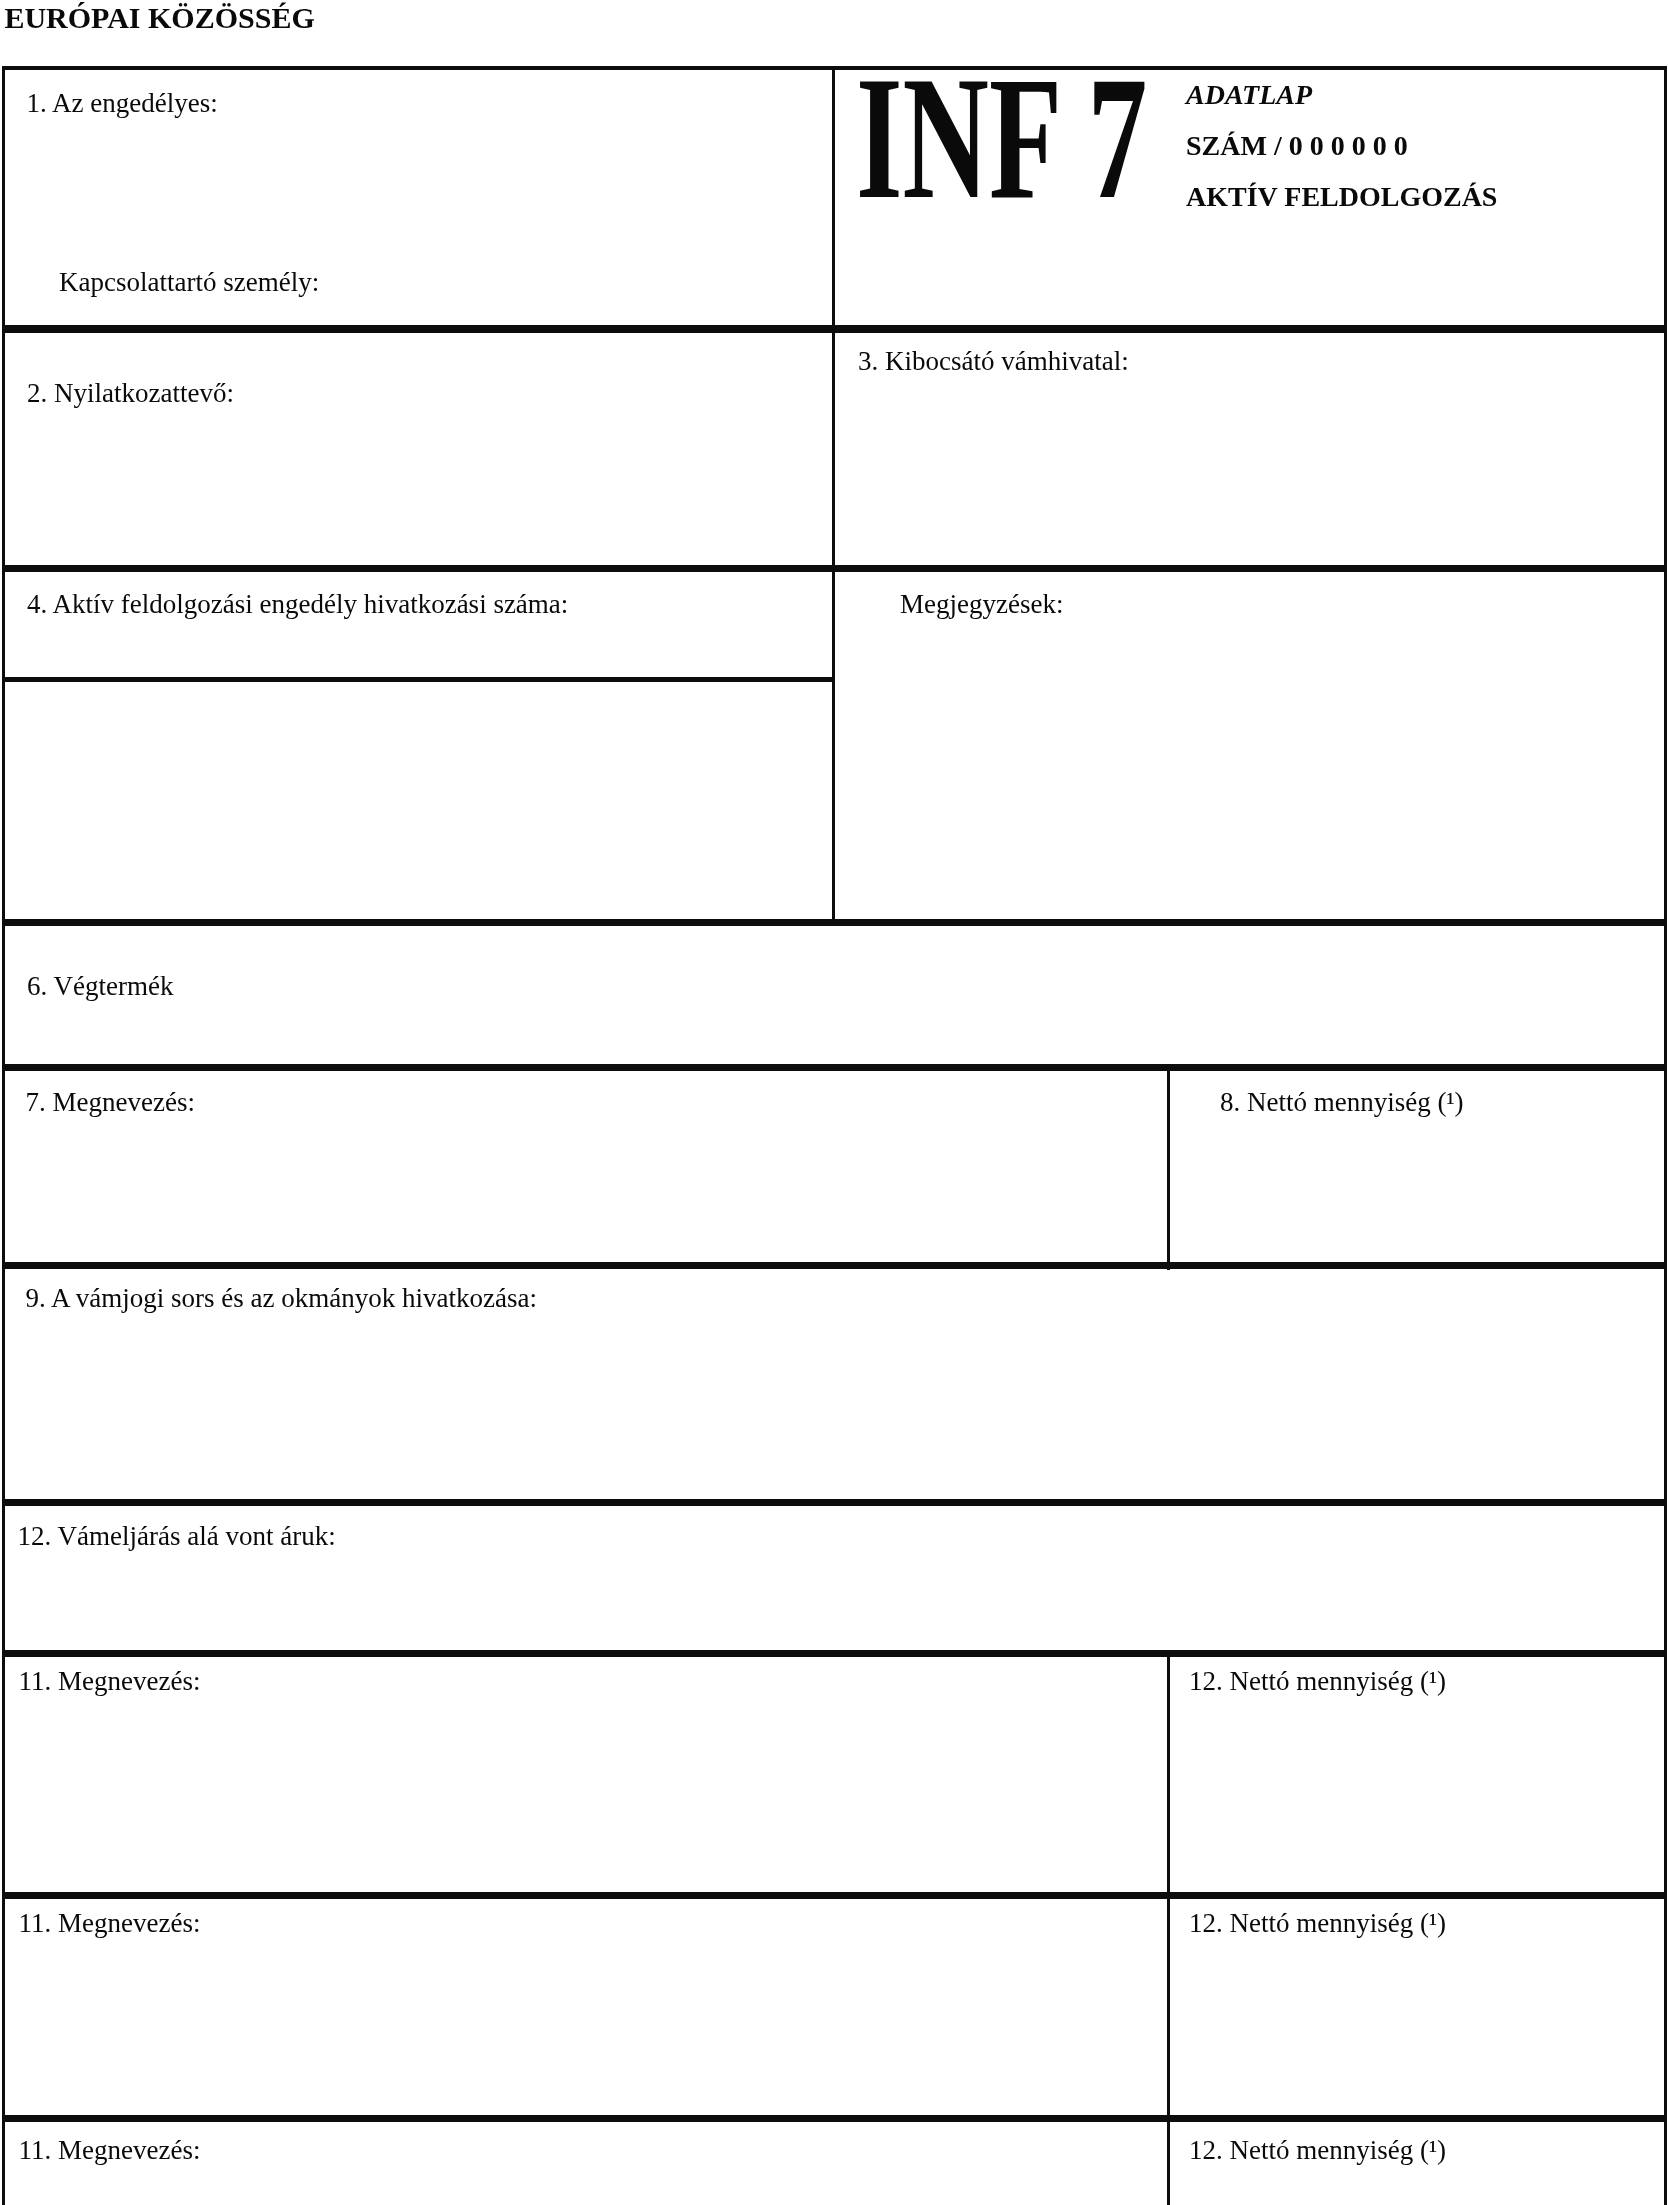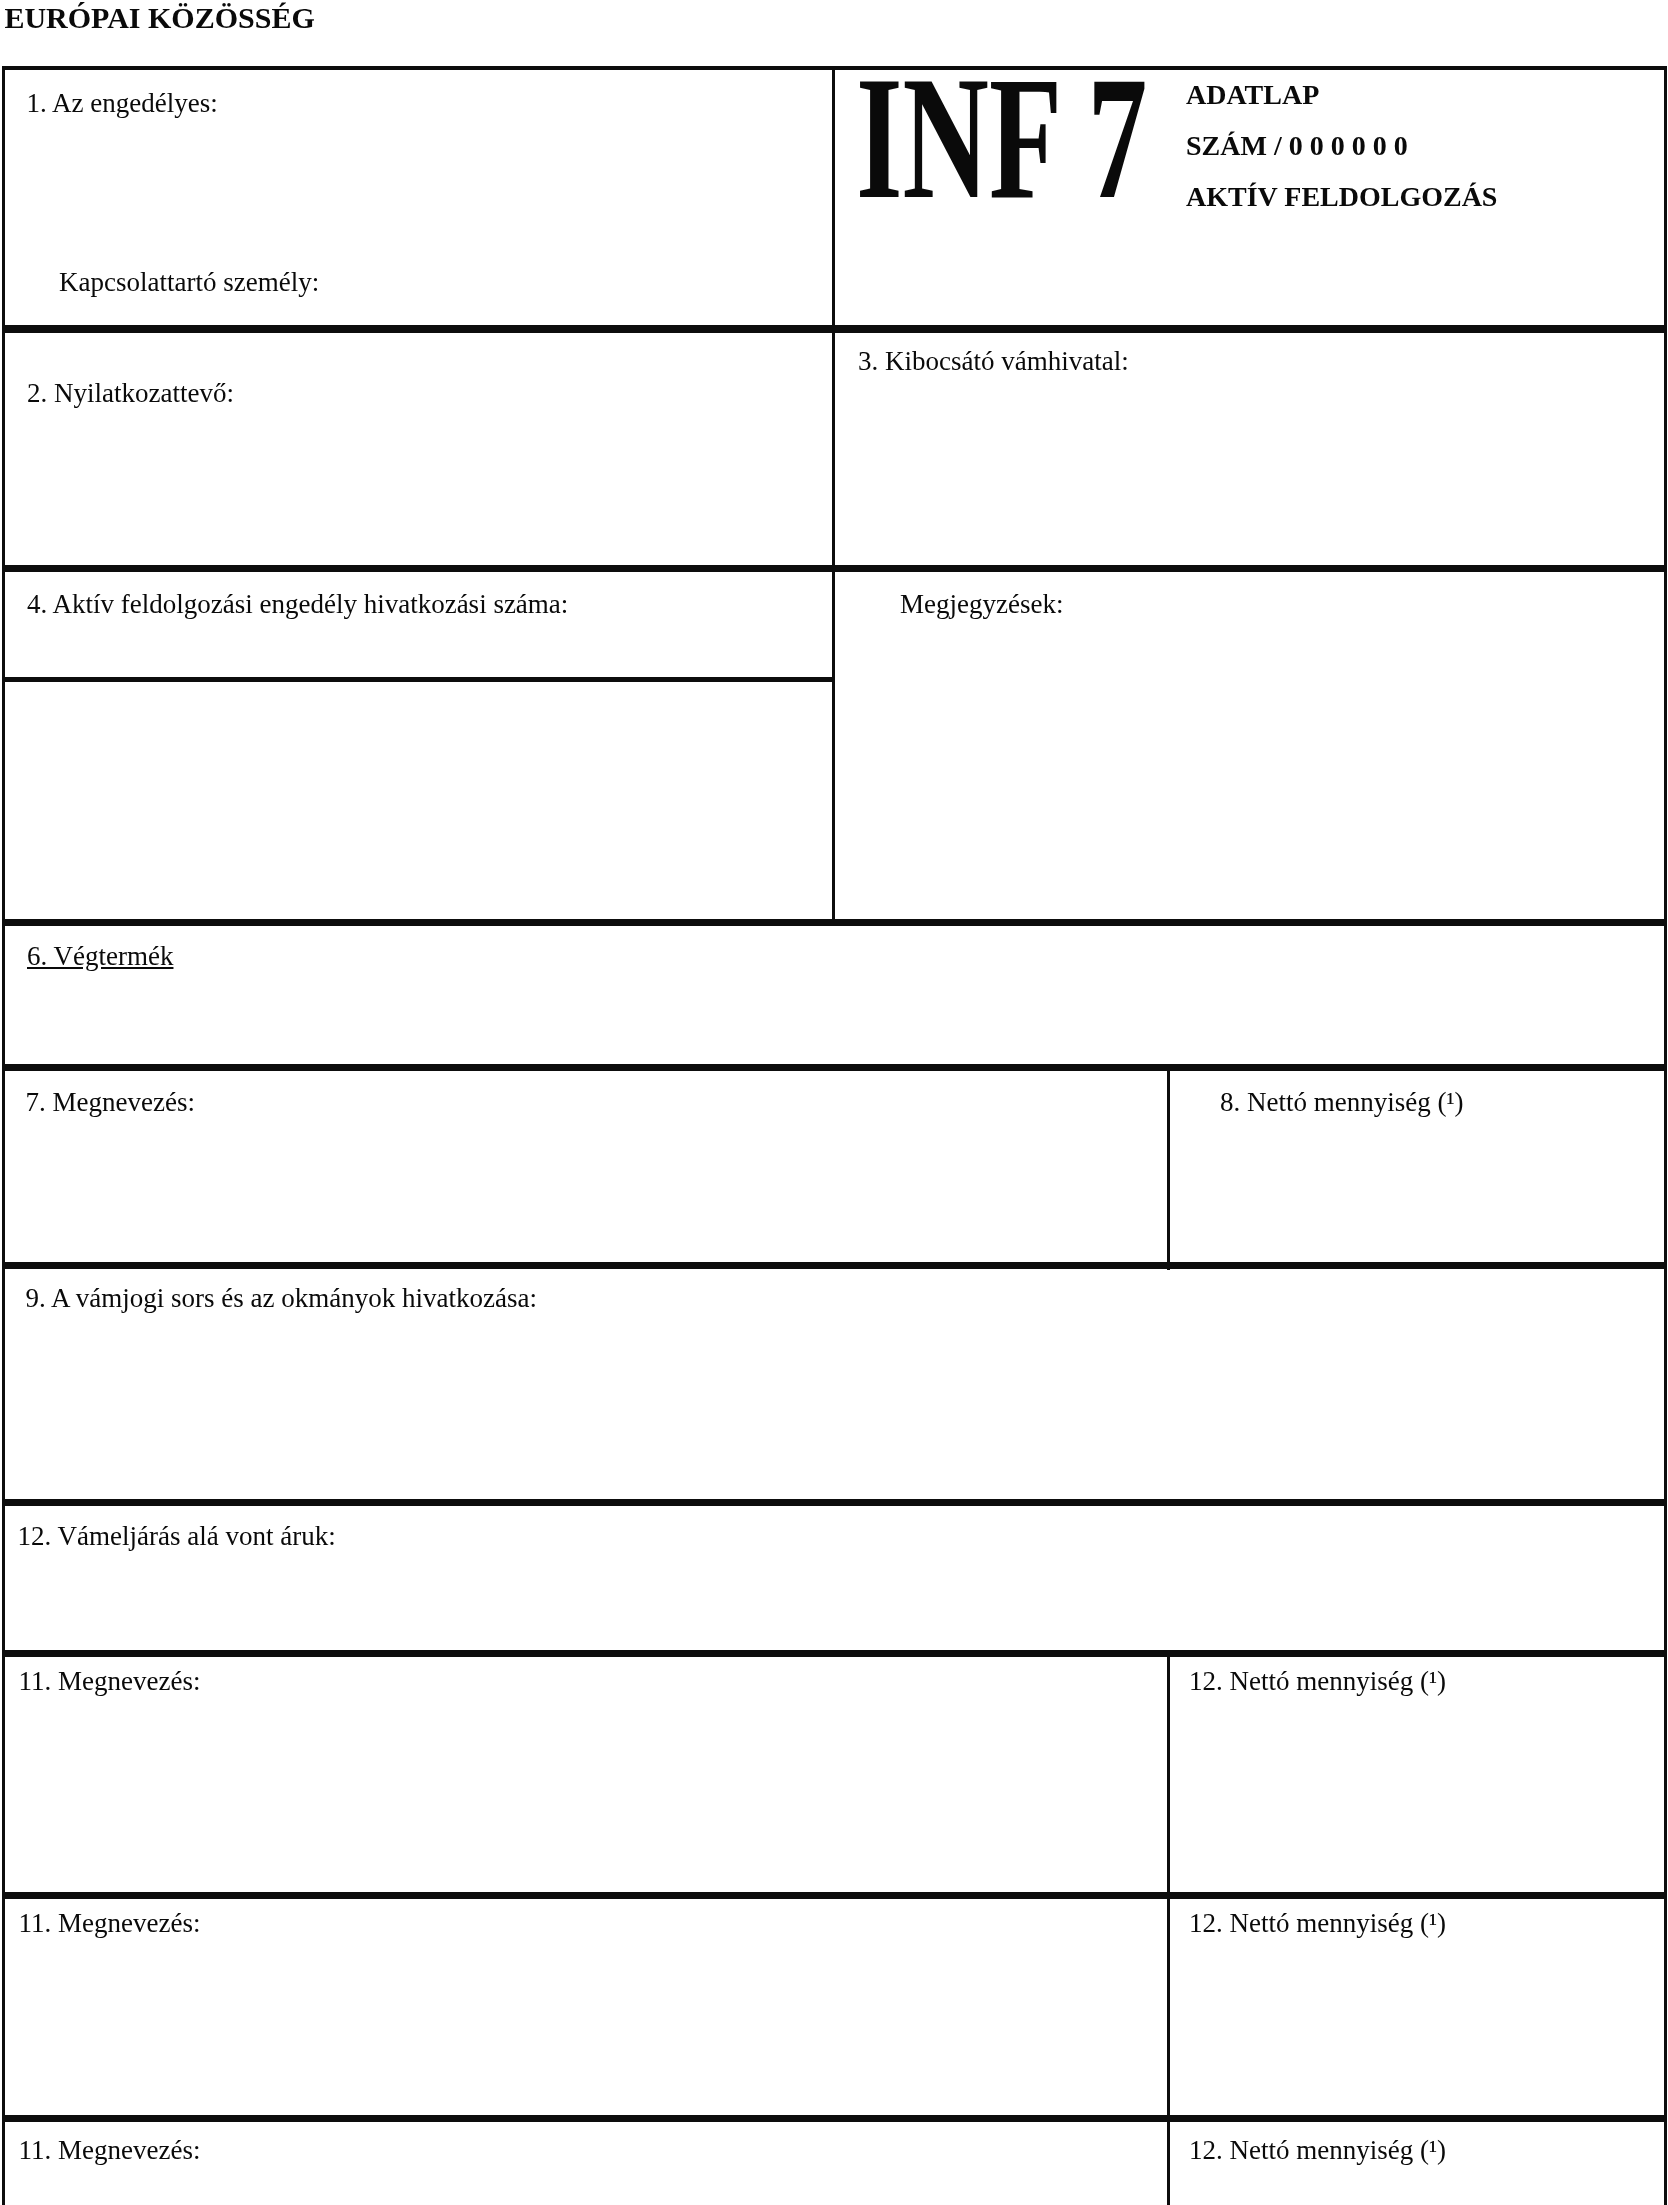--- a/index.html
+++ b/index.html
@@ -68,40 +68,40 @@
   <div class="ln" style="left:2.2px;top:1499px;width:1665px;height:7px;"></div>
   <div class="ln" style="left:2.2px;top:1650px;width:1665px;height:7px;"></div>
   <div class="ln" style="left:2.2px;top:1892px;width:1665px;height:7px;"></div>
   <div class="ln" style="left:2.2px;top:2115px;width:1665px;height:7px;"></div>
 
   <div class="ln" style="left:832px;top:66px;width:3.1px;height:860px;"></div>
   <div class="ln" style="left:1167px;top:1064px;width:3.1px;height:206px;"></div>
   <div class="ln" style="left:1167px;top:1650px;width:3.1px;height:964px;"></div>
 
   <div class="inf7">INF 7</div>
-  <div class="hdr" style="left:1186px;top:81px;">ADATLAP</div>
+  <div class="hdr" style="left:1186px;top:81px;font-style:italic;">ADATLAP</div>
   <div class="hdr" style="left:1186px;top:132px;">SZÁM / 0 0 0 0 0 0</div>
   <div class="hdr" style="left:1186px;top:183px;">AKTÍV FELDOLGOZÁS</div>
 
   <div class="lbl" style="left:26.5px;top:90px;">1. Az engedélyes:</div>
   <div class="cell" style="left:26.5px;top:123px;width:750px;height:132px;"></div>
   <div class="lbl" style="left:59px;top:269px;">Kapcsolattartó személy:</div>
 
   <div class="lbl" style="left:27px;top:348px;margin-top:32px;">2. Nyilatkozattevő:</div>
   <div class="cell" style="left:27px;top:384px;width:750px;height:168px;"></div>
   <div class="lbl" style="left:858px;top:348px;">3. Kibocsátó vámhivatal:</div>
   <div class="cell" style="left:858px;top:384px;width:750px;height:168px;"></div>
 
   <div class="lbl" style="left:27px;top:591px;">4. Aktív feldolgozási engedély hivatkozási száma:</div>
   <div class="cell" style="left:27px;top:626px;width:750px;height:44px;"></div>
   <div class="lbl" style="left:900px;top:591px;">Megjegyzések:</div>
   <div class="cell" style="left:858px;top:626px;width:750px;height:265px;"></div>
   <div class="cell" style="left:27px;top:737px;width:750px;height:168px;"></div>
 
-  <div class="lbl" style="left:27px;top:943px;text-decoration:underline;">6. Végtermék</div>
+  <div class="lbl" style="left:27px;top:973px;">6. Végtermék</div>
   <div class="cell" style="left:27px;top:979px;width:1570px;height:75px;"></div>
 
   <div class="lbl" style="left:25.6px;top:1089px;">7. Megnevezés:</div>
   <div class="cell" style="left:25.6px;top:1125px;width:1081px;height:123px;"></div>
   <div class="lbl" style="left:1220px;top:1089px;text-align:center;">8. Nettó mennyiség (¹)</div>
   <div class="cell" style="left:1195px;top:1125px;width:432px;height:123px;"></div>
 
   <div class="lbl" style="left:25.6px;top:1285px;">9. A vámjogi sors és az okmányok hivatkozása:</div>
   <div class="cell" style="left:25.6px;top:1323px;width:1570px;height:159px;"></div>
 

